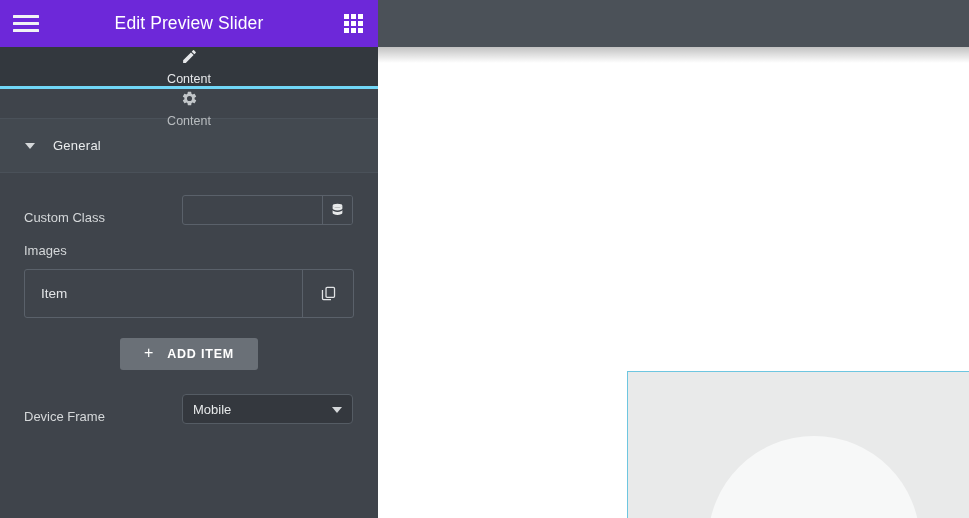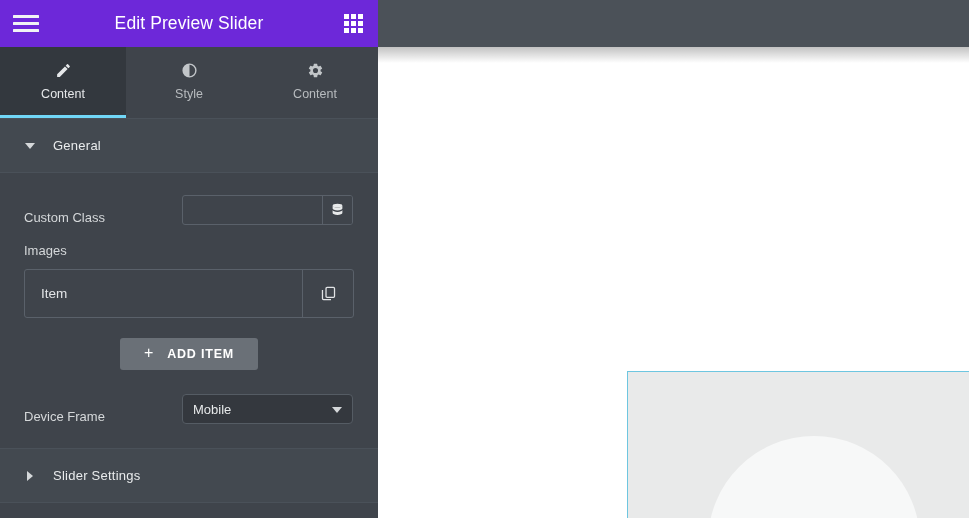--- a/index.html
+++ b/index.html
@@ -88,20 +88,21 @@
     width: 5px;
     height: 5px;
     background: #ffffff;
   }
 
   
   .tabs {
     display: flex;
     height: 71px;
     background: #3f444b;
+    flex-direction: column;
   }
   .tab {
     flex: 1 1 0;
     display: flex;
     flex-direction: column;
     align-items: center;
     justify-content: center;
     gap: 7px;
     cursor: pointer;
     position: relative;
@@ -385,28 +386,20 @@
 
       <div class="tab active">
         <span class="tab-icon">
           <svg width="17" height="17" viewBox="0 0 24 24">
               <path d="M3 17.25V21h3.75L17.81 9.94l-3.75-3.75L3 17.25zM20.71 7.04a1 1 0 0 0 0-1.41l-2.34-2.34a1 1 0 0 0-1.41 0l-1.83 1.83 3.75 3.75 1.83-1.83z"></path>
             </svg>
         </span>
         <span>Content</span>
       </div>
 
-      <div class="tab">
-        <span class="tab-icon">
-          <svg width="17" height="17" viewBox="0 0 24 24">
-              <path d="M12 2a10 10 0 1 0 0 20 10 10 0 0 0 0-20zm0 18V4a8 8 0 0 1 0 16z"></path>
-            </svg>
-        </span>
-        <span>Style</span>
-      </div>
 
       <div class="tab">
         <span class="tab-icon">
           <svg width="17" height="17" viewBox="0 0 24 24">
               <path d="M19.14 12.94a7.07 7.07 0 0 0 .06-.94 7.07 7.07 0 0 0-.06-.94l2.03-1.58a.5.5 0 0 0 .12-.62l-1.92-3.32a.5.5 0 0 0-.6-.22l-2.39.96a7.03 7.03 0 0 0-1.62-.94l-.36-2.54a.5.5 0 0 0-.5-.42h-3.84a.5.5 0 0 0-.5.42l-.36 2.54c-.59.24-1.13.56-1.62.94l-2.39-.96a.5.5 0 0 0-.6.22L2.71 8.86a.5.5 0 0 0 .12.62l2.03 1.58a7.3 7.3 0 0 0 0 1.88l-2.03 1.58a.5.5 0 0 0-.12.62l1.92 3.32c.13.22.39.3.6.22l2.39-.96c.5.38 1.03.7 1.62.94l.36 2.54c.04.24.25.42.5.42h3.84c.25 0 .46-.18.5-.42l.36-2.54c.59-.24 1.12-.56 1.62-.94l2.39.96c.22.08.47 0 .6-.22l1.92-3.32a.5.5 0 0 0-.12-.62l-2.07-1.58zM12 15.6A3.6 3.6 0 1 1 12 8.4a3.6 3.6 0 0 1 0 7.2z"></path>
             </svg>
         </span>
         <span>Content</span>
       </div>
 
@@ -462,26 +455,20 @@
         <div class="select-wrap">
           <select>
             <option>Mobile</option>
           </select>
           <span class="select-arrow"></span>
         </div>
       </div>
 
     </div>
 
-    <div class="section-head">
-      <span class="caret">
-          <span class="caret-right"></span>
-        </span>
-      <span>Slider Settings</span>
-    </div>
 
   </div>
 
   <div class="canvas">
     <div class="canvas-topbar"></div>
     <div class="canvas-shadow"></div>
 
     <div class="preview-box">
       <div class="device-shape">
         <div class="device-circle"></div>

